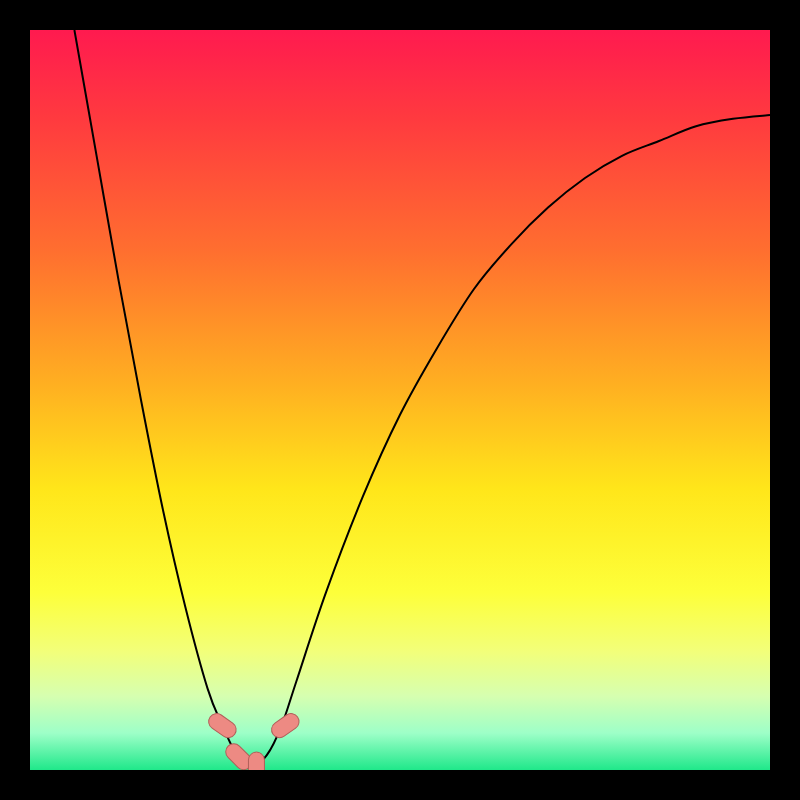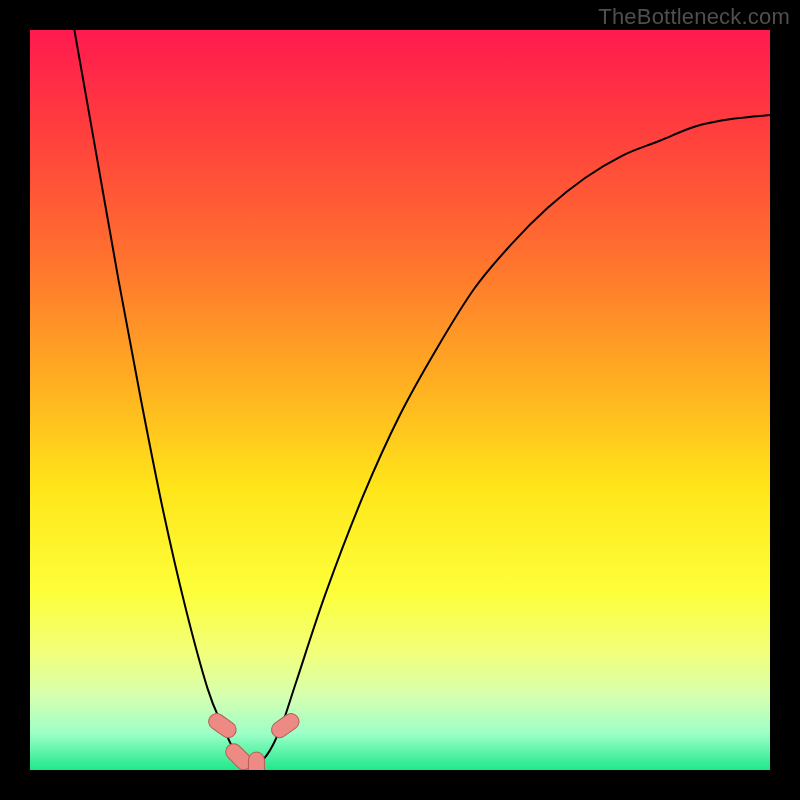--- a/index.html
+++ b/index.html
@@ -36,21 +36,20 @@
   .plot svg {
     width: 100%;
     height: 100%;
     display: block;
   }
 </style>
 </head>
 <body>
 
 <div class="frame">
-  <div class="watermark">TheBottleneck.com</div>
   <div class="plot">
     <svg viewBox="0 0 740 740" preserveAspectRatio="none">
       <defs>
         <linearGradient id="bgGrad" x1="0" y1="0" x2="0" y2="1">
             <stop offset="0%" stop-color="#ff1a4f"></stop>
             <stop offset="12%" stop-color="#ff3a3f"></stop>
             <stop offset="30%" stop-color="#ff6f2f"></stop>
             <stop offset="48%" stop-color="#ffb021"></stop>
             <stop offset="62%" stop-color="#ffe61a"></stop>
             <stop offset="76%" stop-color="#fdff3a"></stop>

